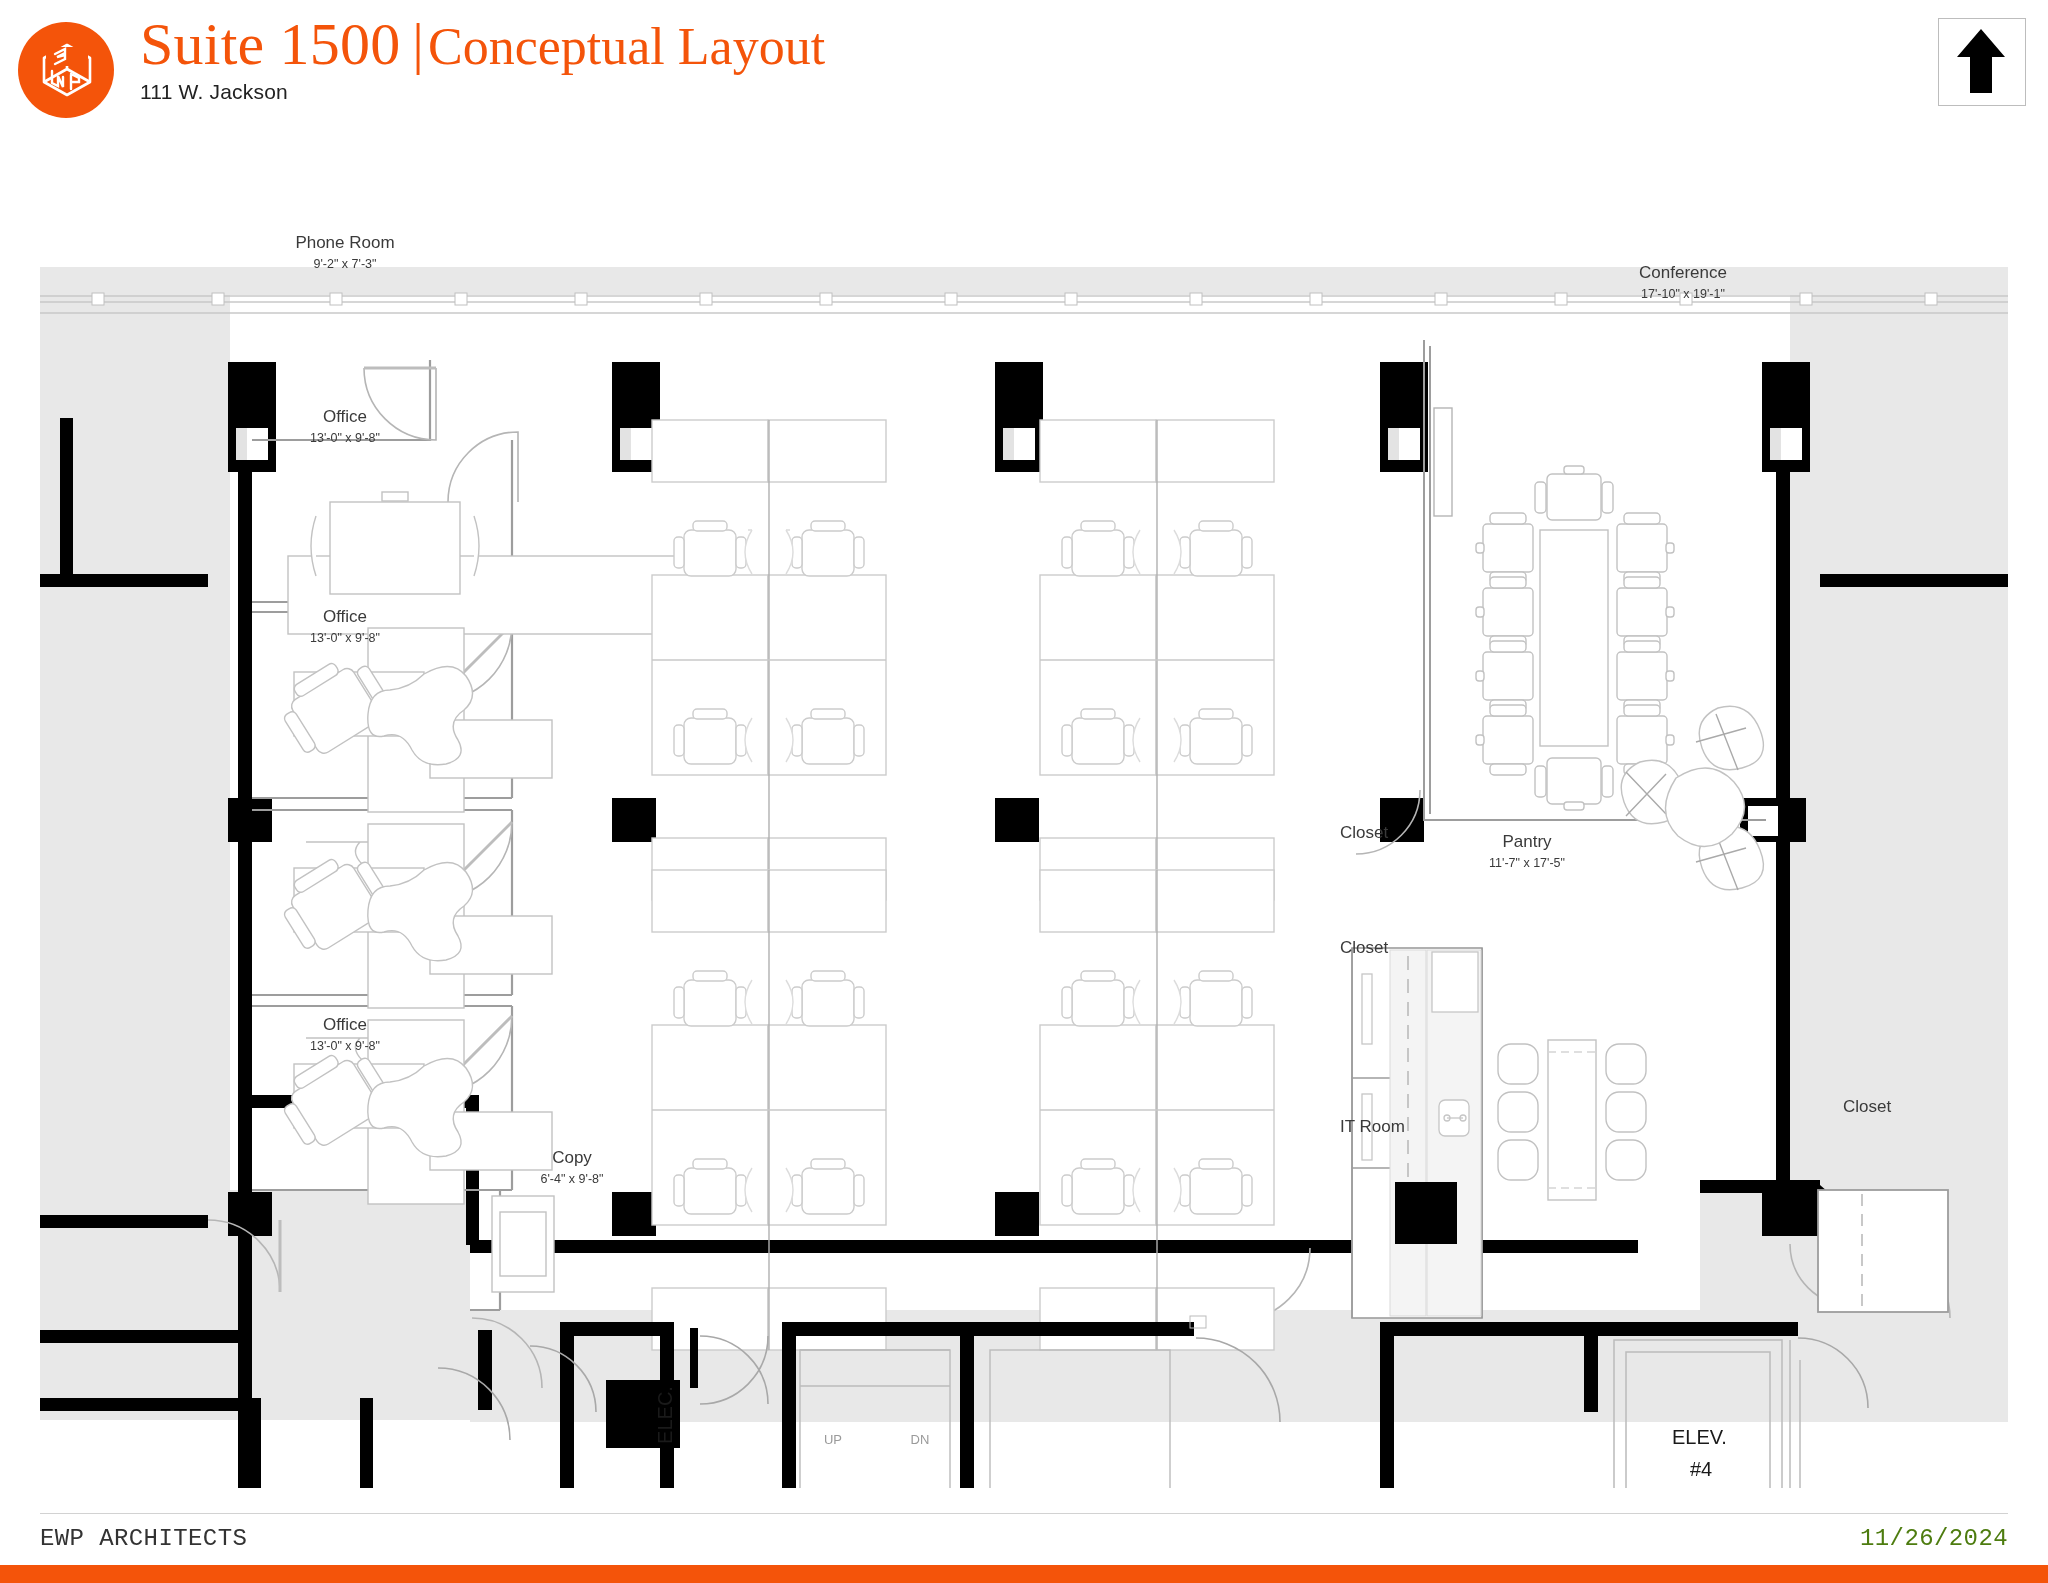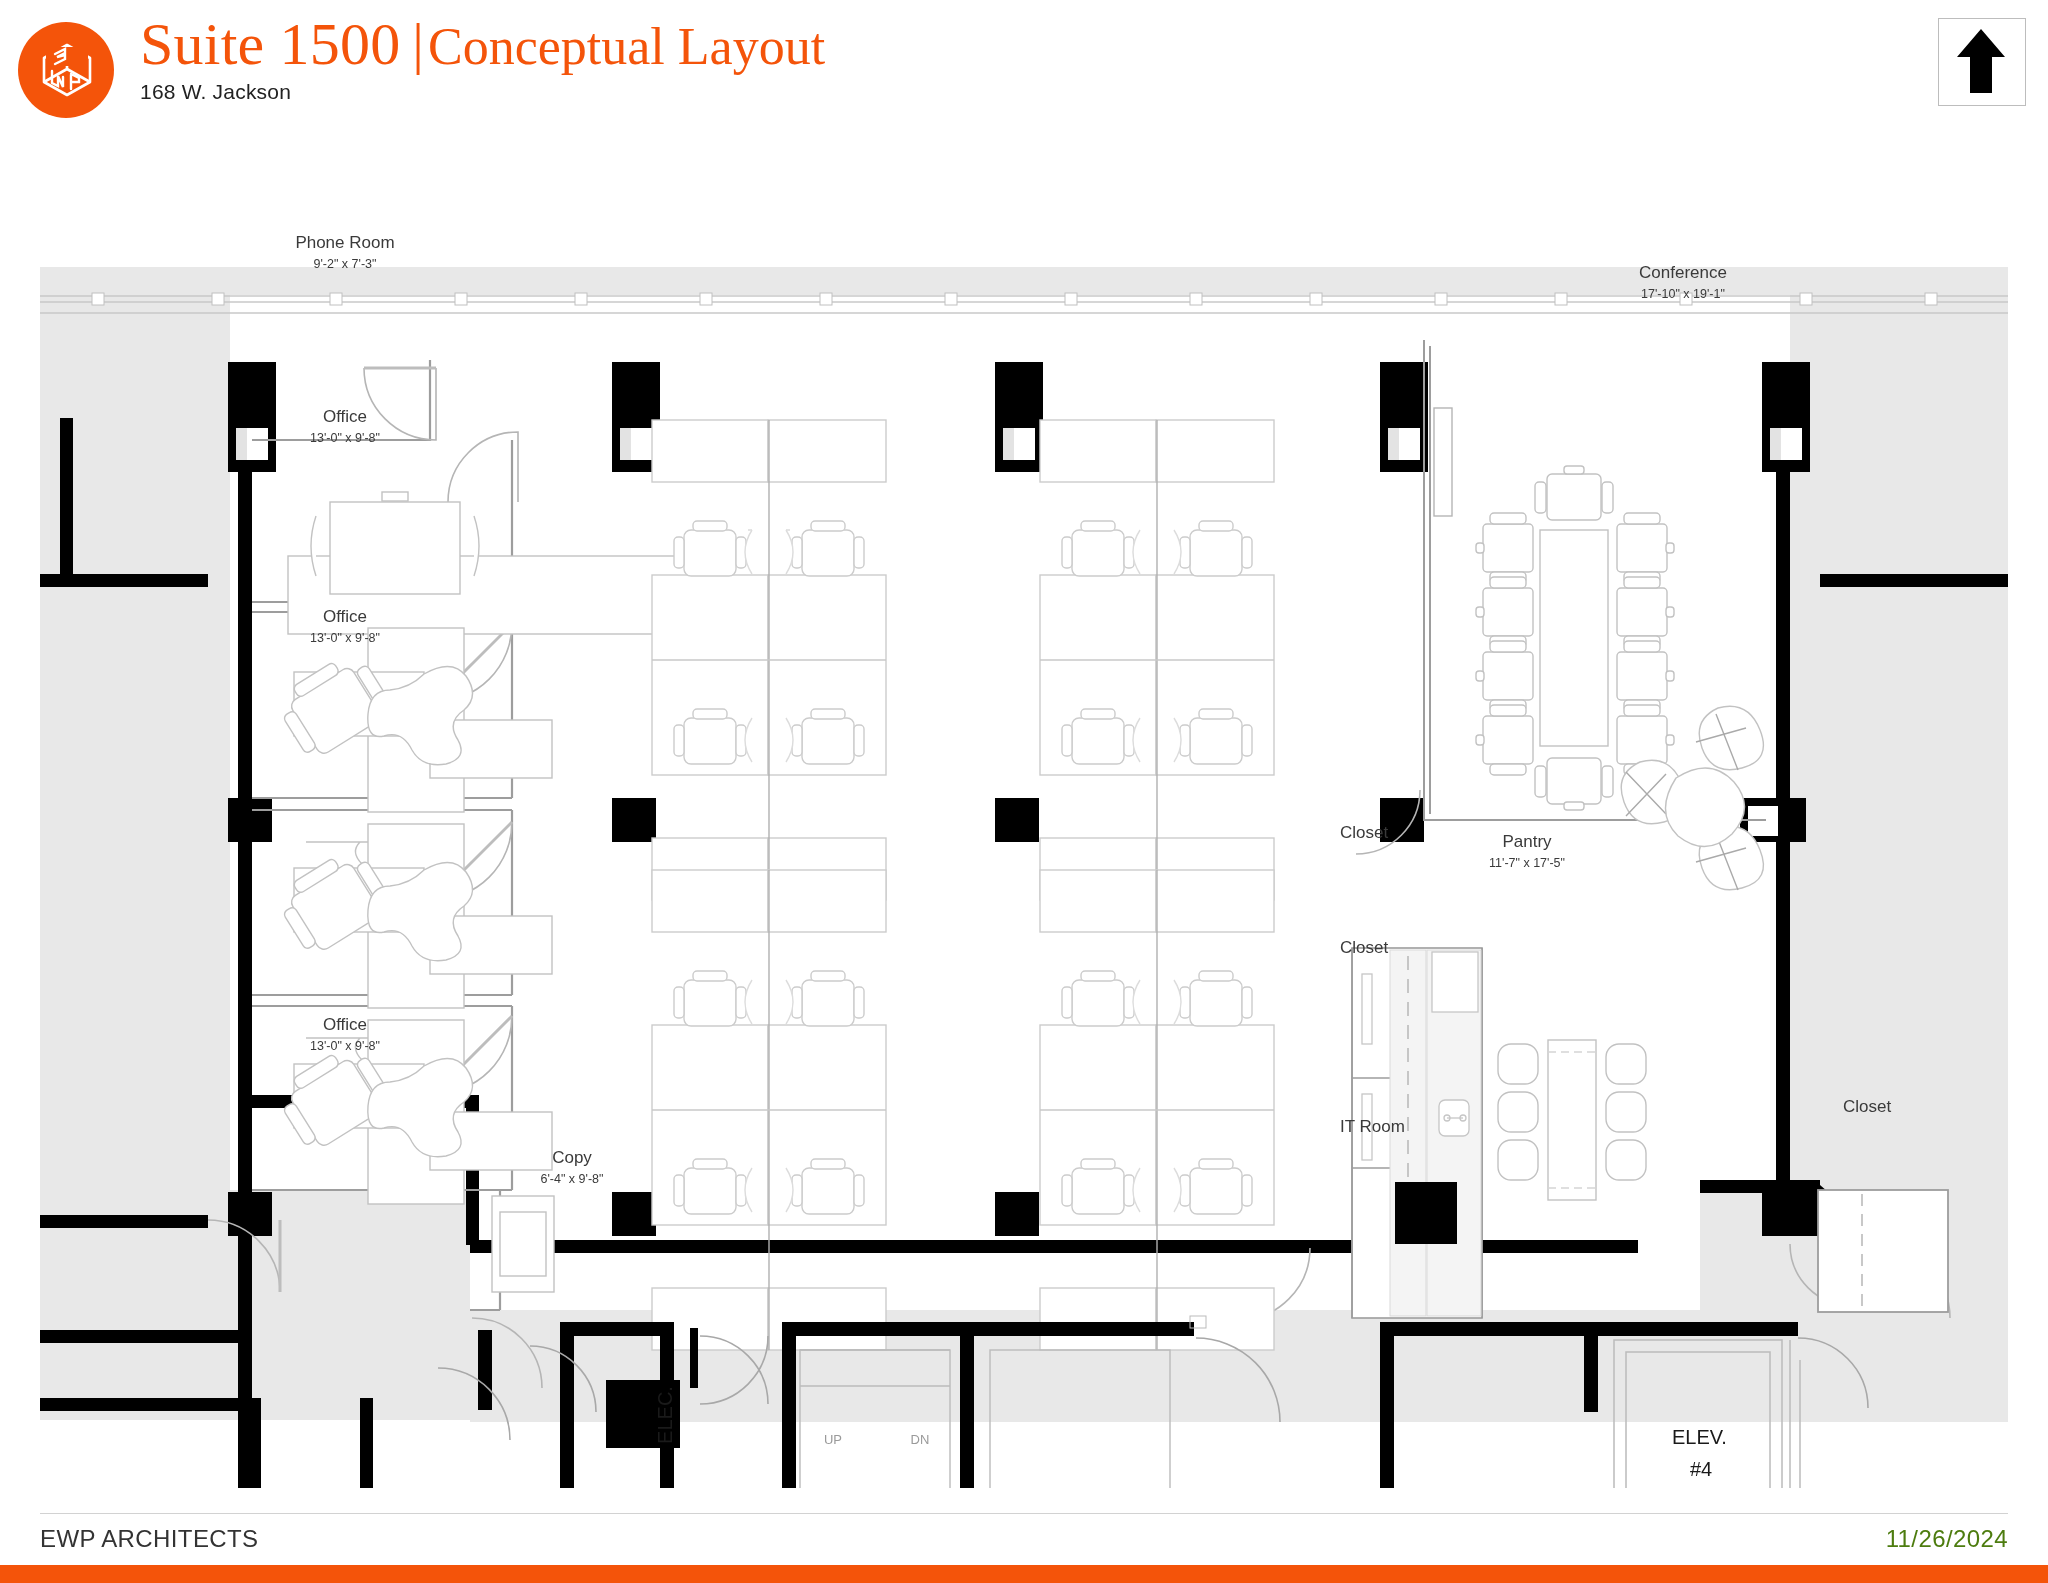--- a/index.html
+++ b/index.html
@@ -33,21 +33,21 @@
   #subtitle{
     font-size:21px;color:#222;margin-top:6px;letter-spacing:.2px;
     font-family:"Liberation Sans",sans-serif;
   }
   
   #north-box{
     position:absolute;left:1938px;top:18px;width:86px;height:86px;
     border:1px solid #bdbdbd;background:#fff;
   }
   
-  #footer{position:absolute;left:0;top:1513px;width:2048px;height:70px;}
+  #footer{position:absolute;left:0;top:1513px;width:2048px;height:70px;font-family:Liberation Mono, monospace;}
   #footer-rule{position:absolute;left:40px;top:0;width:1968px;height:1px;background:#d2d2d2;}
   #footer-firm{position:absolute;left:40px;top:12px;font-size:24px;color:#333;letter-spacing:.4px;}
   #footer-date{position:absolute;right:40px;top:12px;font-size:24px;color:#4d7c0f;letter-spacing:.4px;}
   #footer-bar{position:absolute;left:0;top:1565px;width:2048px;height:18px;background:#F4540A;}
   
   #plan-wrap{position:absolute;left:0;top:150px;width:2048px;height:1363px;overflow:hidden;}
   #plan{display:block;}
   .lbl{
     font-family:"Liberation Sans","DejaVu Sans",sans-serif;
     fill:#3a3a3a;
@@ -77,21 +77,21 @@
         <path d="M14 30 L14 42 L20 45 L20 35 L25 46 L25 36"></path>
         <path d="M33 33 L33 48 M33 33 L41 37 L41 41 L33 41"></path>
       </g>
     </svg>
   </div>
 
   <div id="title-block">
     <div id="title-line">
       <span class="title-main">Suite 1500</span><span class="title-pipe">|</span><span class="title-sub">Conceptual Layout</span>
     </div>
-    <div id="subtitle">168 W. Jackson</div>
+    <div id="subtitle">111 W. Jackson</div>
   </div>
 
   <div id="north-box">
     <svg width="84" height="84" viewBox="0 0 84 84">
       <path d="M42 10 L66 38 L53 38 L53 74 L31 74 L31 38 L18 38 Z" fill="#000"></path>
     </svg>
   </div>
 </div>
 
 <div id="plan-wrap">

